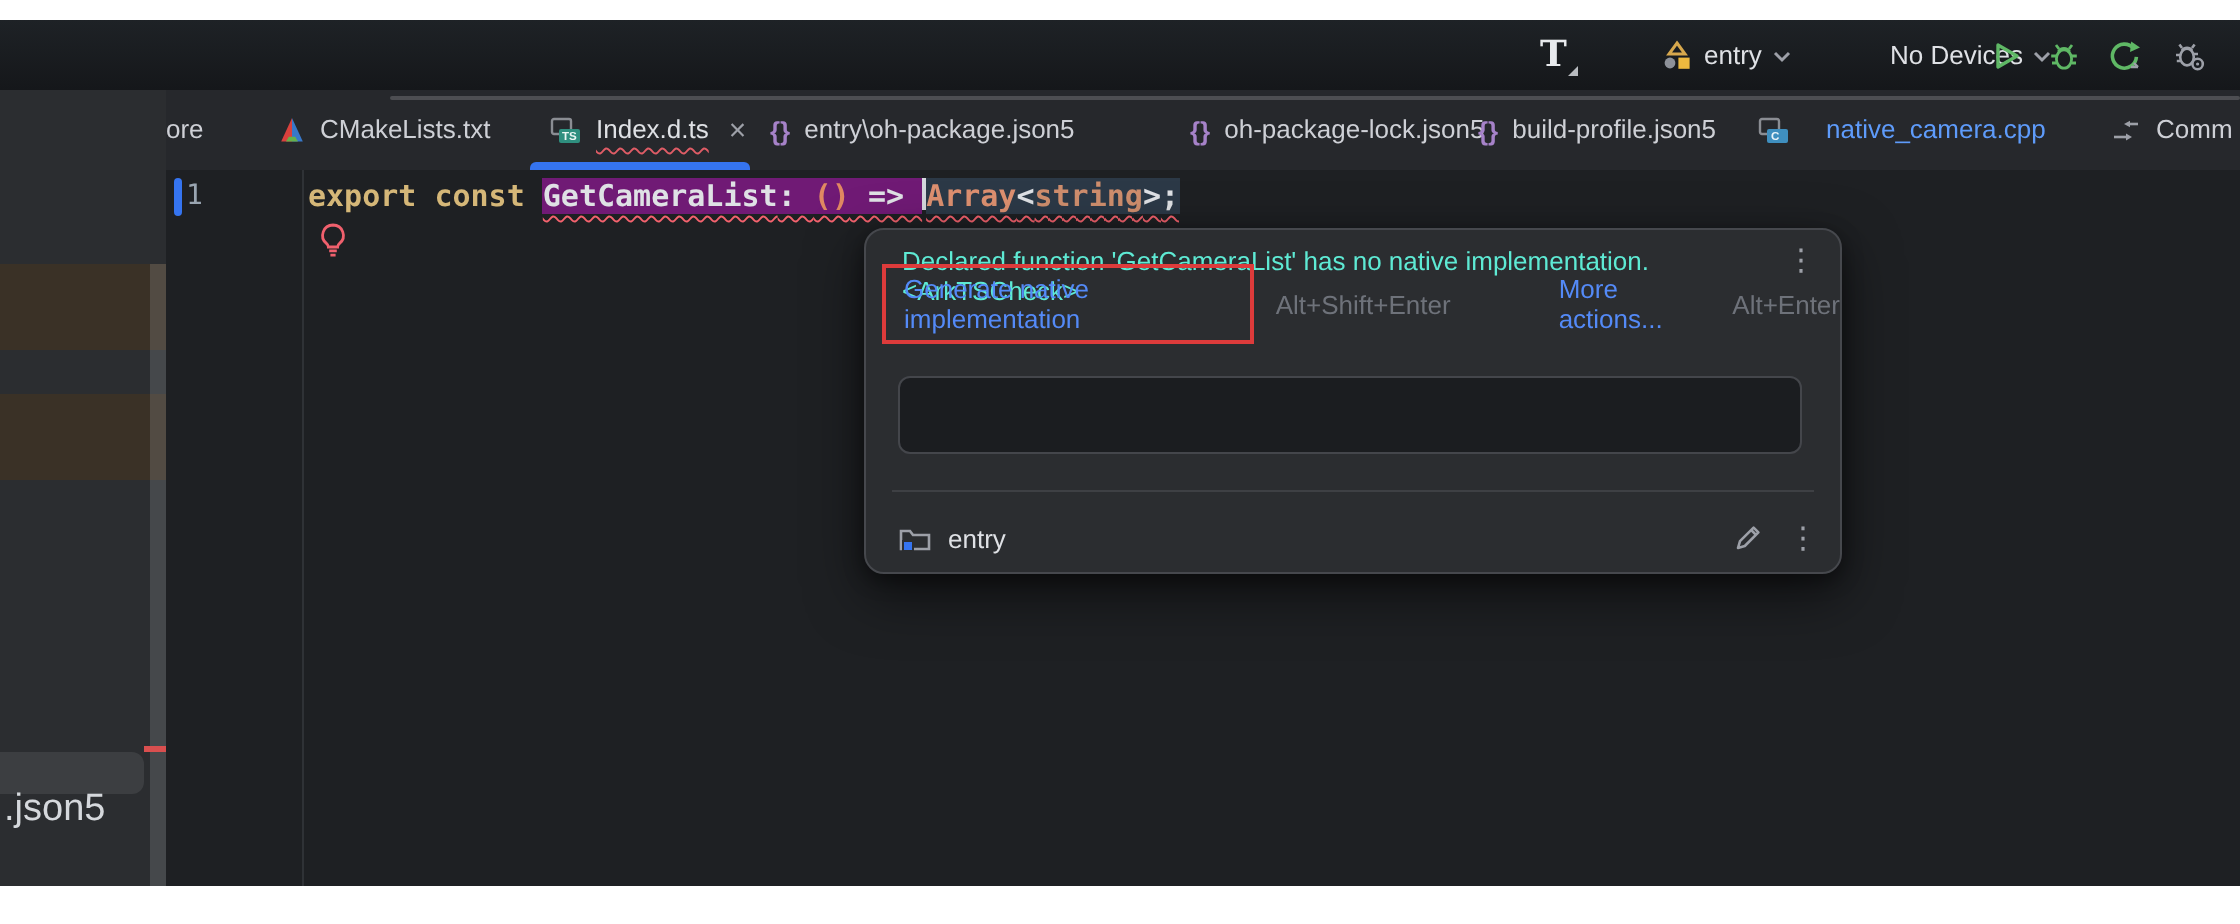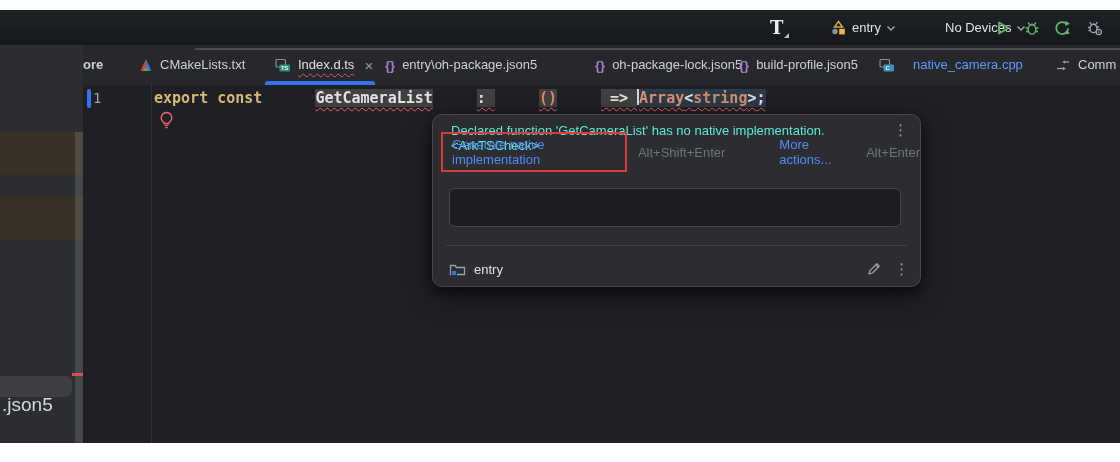--- a/index.html
+++ b/index.html
@@ -38,21 +38,21 @@
   .json-glyph { color:#a682c9; font-weight:bold; font-size:13px; }
 
   
   .editor { position:absolute; left:83px; top:75px; width:1037px; height:358px; background:#1e2023; }
   .gutter-line { position:absolute; left:68px; top:0; width:1px; height:100%; background:#2f3236; }
   .caret-bar { position:absolute; left:4px; top:4px; width:4px; height:19px; background:#3574f0; border-radius:2px; }
   .line-num { position:absolute; left:10px; top:5px; width:14px; font-family:"DejaVu Sans Mono", monospace; font-size:14px; color:#9aa5b1; }
   .code-line { position:absolute; left:71px; top:3px; font-family:"DejaVu Sans Mono", monospace; font-size:15px; font-weight:bold; line-height:21px; white-space:pre; color:#dfe1e5; }
   .kw { color:#d5b778; }
   .wavy { text-decoration:underline wavy #f5626e 1px; text-underline-offset:4px; }
-  .sel { background:#404040;margin-left:44px; }
+  .sel { background:#701a75; }
   .parens { color:#e08862; }
   .hl { background:#2c3947; }
   .typ { color:#dd9070;margin-top:12px; }
   .tparam { color:#cf8e6d; }
   .caret { display:inline-block; width:2px; height:16px; background:#d4d7dc; vertical-align:-2px; }
   .bulb { position:absolute; left:76px; top:26px; }
 
   
   .popup { position:absolute; left:432px; top:104px; width:489px; height:173px;
     background:#2b2d30; border:1px solid #46484d; border-radius:10px;
@@ -137,21 +137,21 @@
       <div class="scrollstrip"></div>
       <div class="err-dash"></div>
       <div class="graybox"></div>
       <div class="panel-file">.json5</div>
     </div>
 
     <div class="tabbar">
       <div class="tab-scroll"></div>
       <div class="active-underline"></div>
 
-      <div class="tab" style="left:0px;font-weight:bold;">
+      <div class="tab" style="left:0px;">
         <span class="lbl">ore</span>
       </div>
 
       <div class="tab" style="left:56px;">
         <svg width="14" height="14" viewBox="0 0 14 14">
           <polygon points="7,1 7,12.8 1.6,12.8" fill="#d9413d"></polygon>
           <polygon points="7,1 7,12.8 12.4,12.8" fill="#3878c9"></polygon>
           <polygon points="4,12.8 10,12.8 8.6,10.4 5.4,10.4" fill="#66b04b"></polygon>
         </svg>
         <span class="lbl">CMakeLists.txt</span>

